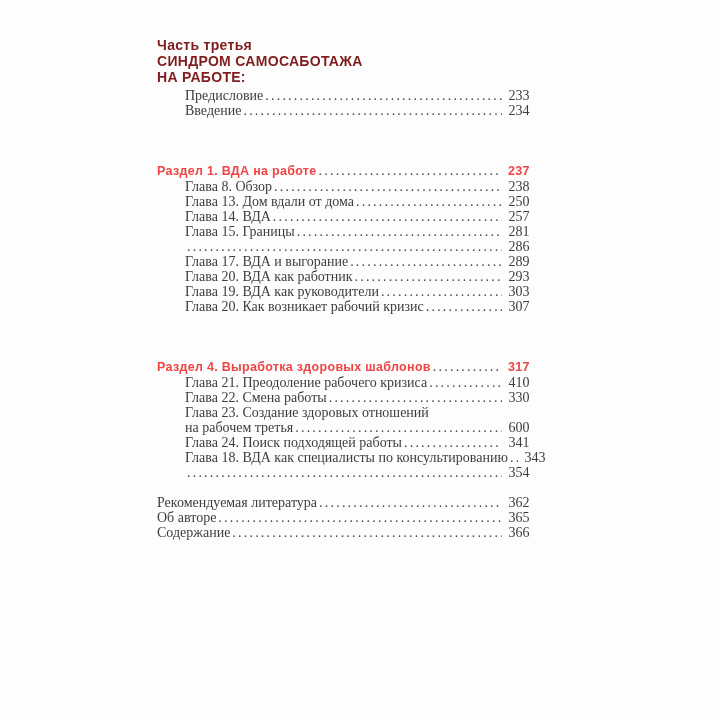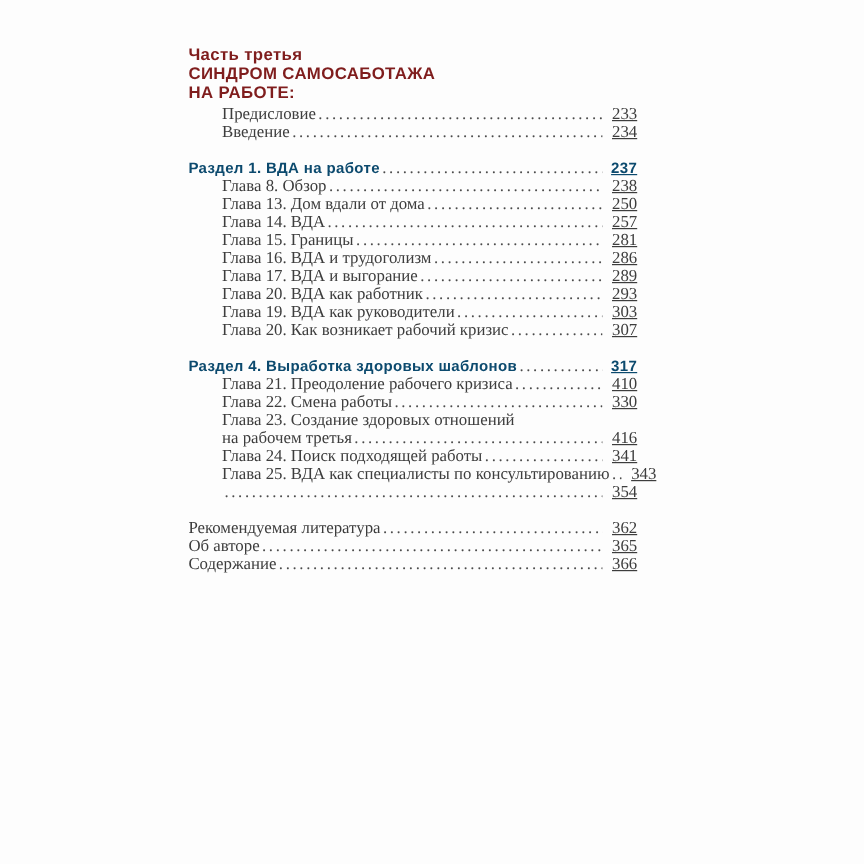--- a/index.html
+++ b/index.html
@@ -42,42 +42,42 @@
     line-height: 15px;
     color: #3d3d3d;
   }
   .row.chapter, .row.chapter-nolead { padding-left: 28px; }
   .row.section .label,
   .row.section .pagenum {
     font-family: "Liberation Sans", sans-serif;
     font-weight: bold;
     font-size: 12.5px;
     letter-spacing: 0.3px;
-    color: #0c4a6e;
+    color: #ef4444;
+    margin-top: 31px;
   }
   .label { white-space: nowrap; }
   .dots {
     flex: 1 1 auto;
     overflow: hidden;
     white-space: nowrap;
     letter-spacing: 2.2px;
     color: #4a4a4a;
     padding-left: 2px;
     min-width: 8px;
   }
   .dots::after {
     content: "...................................................................................................";
   }
   .pagenum {
     flex: 0 0 auto;
     margin-left: 5px;
     min-width: 24px;
-    text-align: right;
+    text-align: center;
     white-space: nowrap;
-    text-decoration: underline;
   }
 </style>
 </head>
 <body>
 
 <div class="page">
   <div class="toc">
     <div class="part-header">
       <div class="part-kicker">Часть третья</div>
       <div class="part-title">СИНДРОМ САМОСАБОТАЖА</div>
@@ -116,21 +116,20 @@
     <span class="label">Глава 14. ВДА</span>
     <span class="dots"></span>
     <span class="pagenum">257</span>
   </div>
           <div class="row chapter">
     <span class="label">Глава 15. Границы</span>
     <span class="dots"></span>
     <span class="pagenum">281</span>
   </div>
           <div class="row chapter">
-    <span class="label">Глава 16. ВДА и трудоголизм</span>
     <span class="dots"></span>
     <span class="pagenum">286</span>
   </div>
           <div class="row chapter">
     <span class="label">Глава 17. ВДА и выгорание</span>
     <span class="dots"></span>
     <span class="pagenum">289</span>
   </div>
           <div class="row chapter">
     <span class="label">Глава 20. ВДА как работник</span>
@@ -164,29 +163,29 @@
     <span class="dots"></span>
     <span class="pagenum">330</span>
   </div>
           <div class="row chapter-nolead">
     <span class="label">Глава 23. Создание здоровых отношений</span>
 
   </div>
           <div class="row chapter">
     <span class="label">на рабочем третья</span>
     <span class="dots"></span>
-    <span class="pagenum">416</span>
+    <span class="pagenum">600</span>
   </div>
           <div class="row chapter">
     <span class="label">Глава 24. Поиск подходящей работы</span>
     <span class="dots"></span>
     <span class="pagenum">341</span>
   </div>
           <div class="row chapter">
-    <span class="label">Глава 25. ВДА как специалисты по консультированию</span>
+    <span class="label">Глава 18. ВДА как специалисты по консультированию</span>
     <span class="dots"></span>
     <span class="pagenum">343</span>
   </div>
           <div class="row chapter">
     <span class="dots"></span>
     <span class="pagenum">354</span>
   </div>
         </div>
         <div class="group">
           <div class="row flush">

